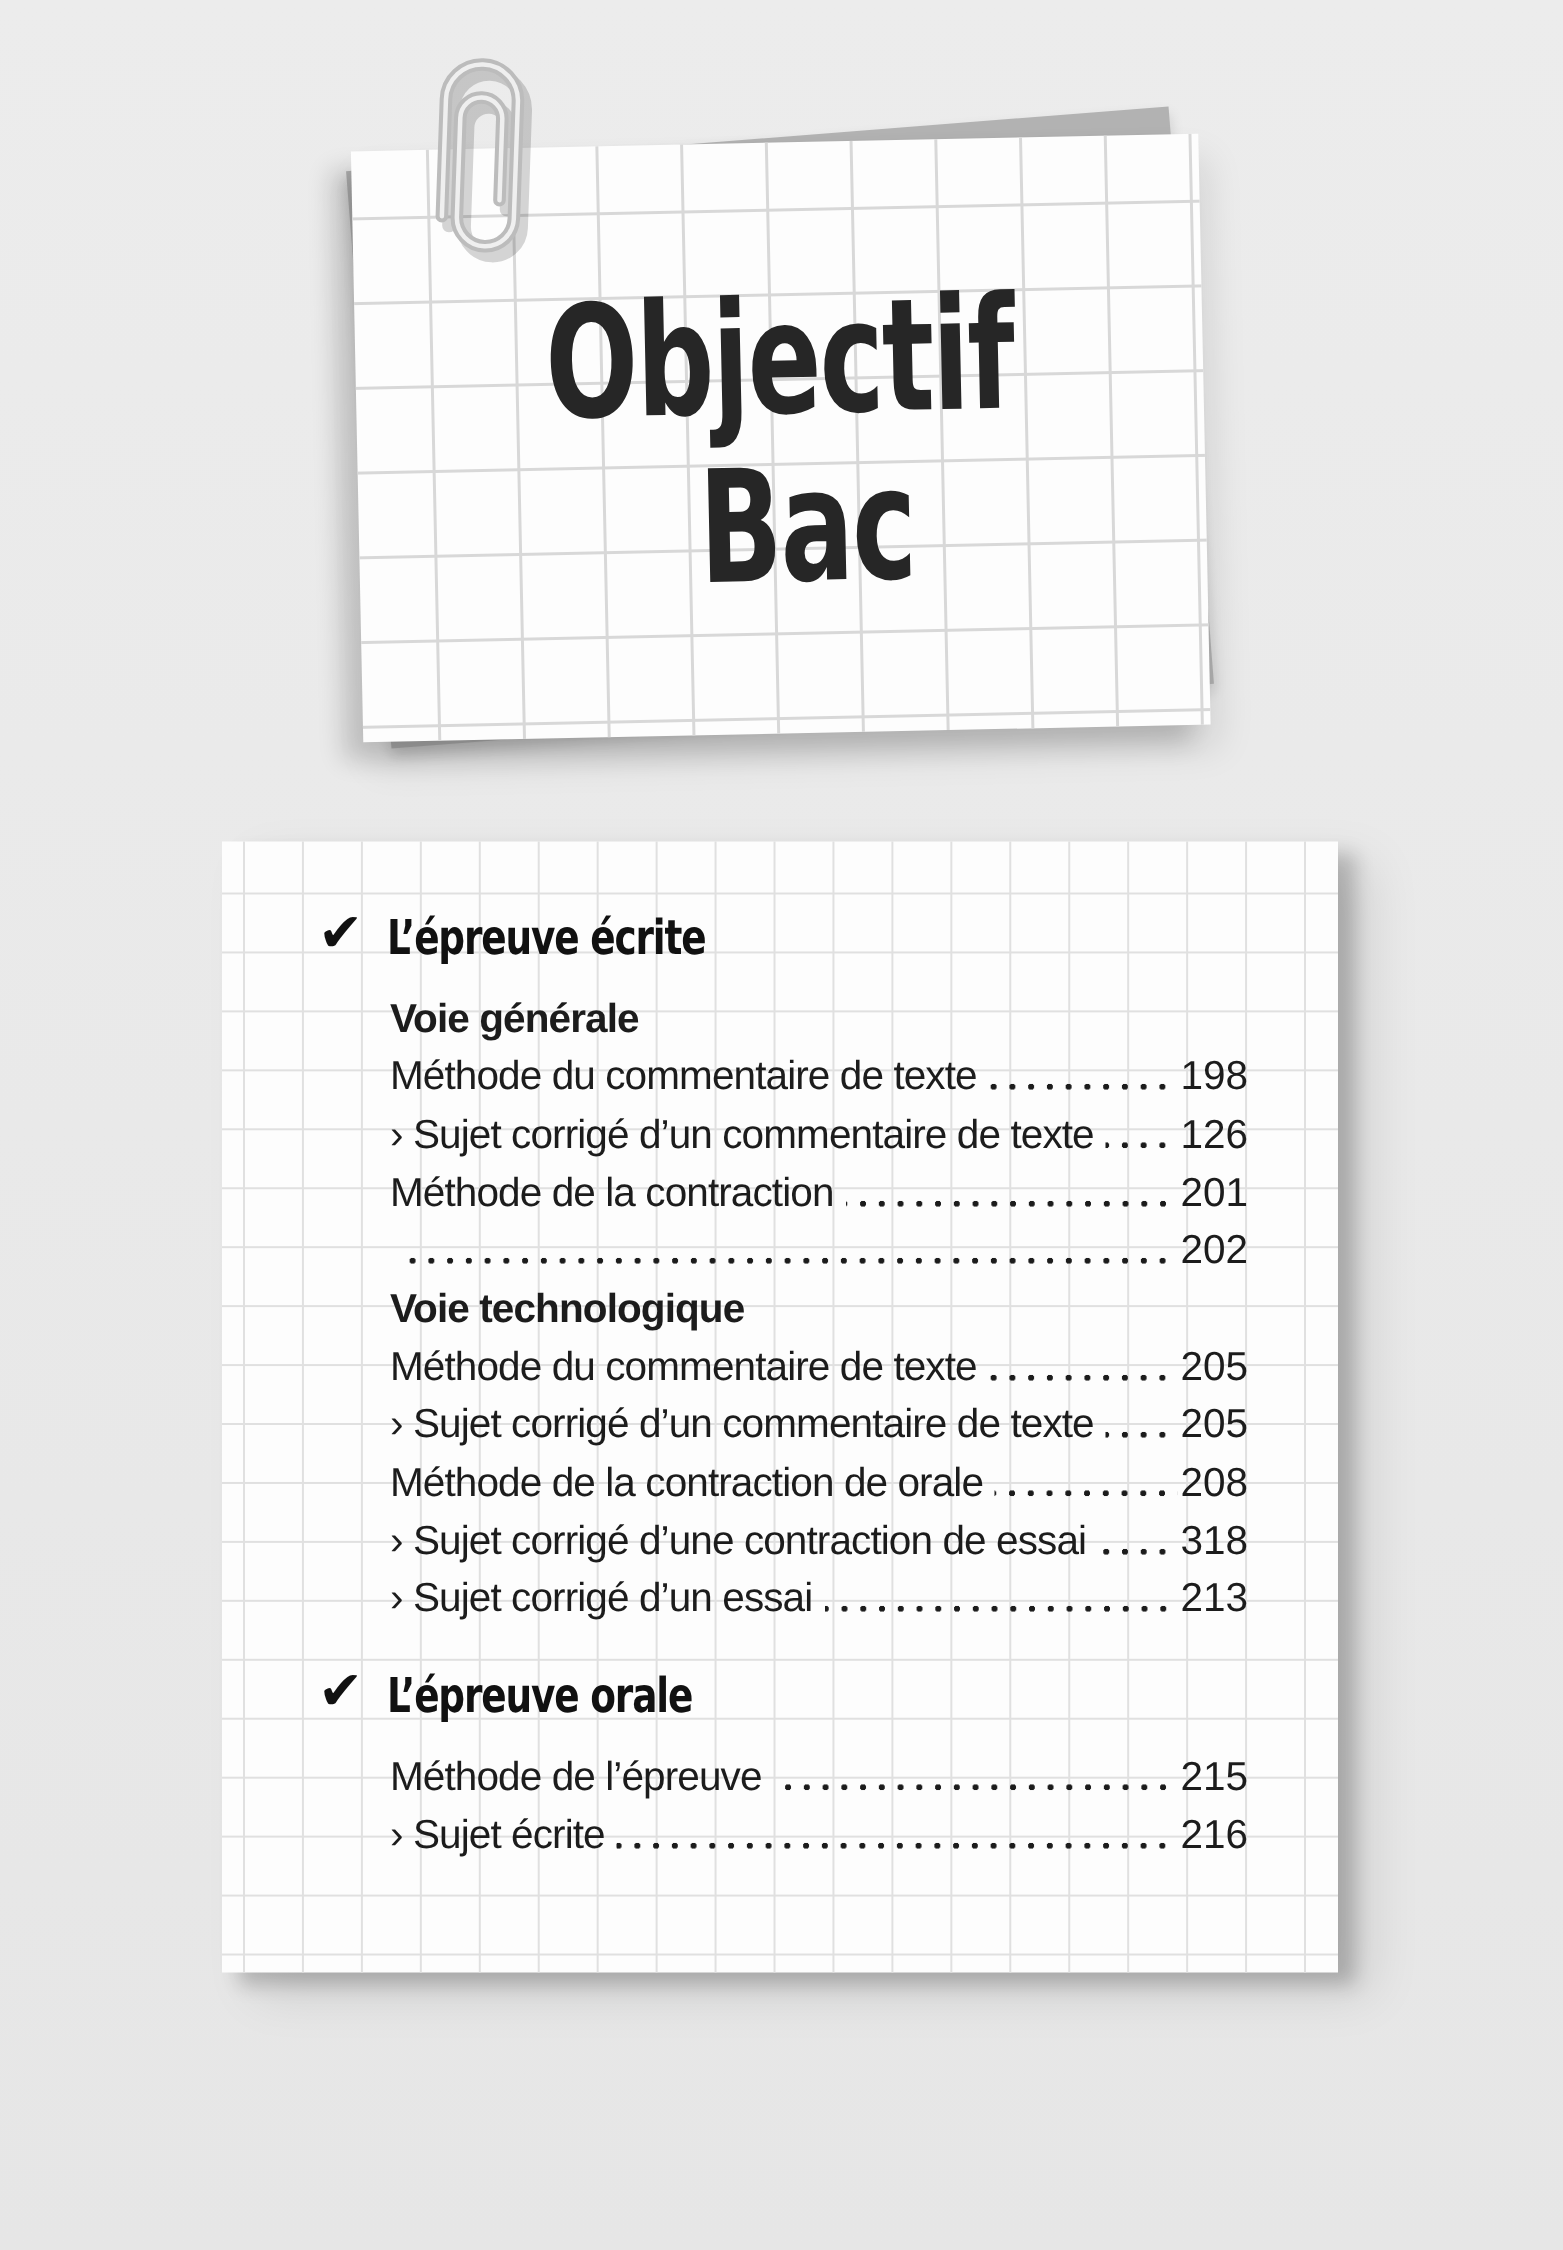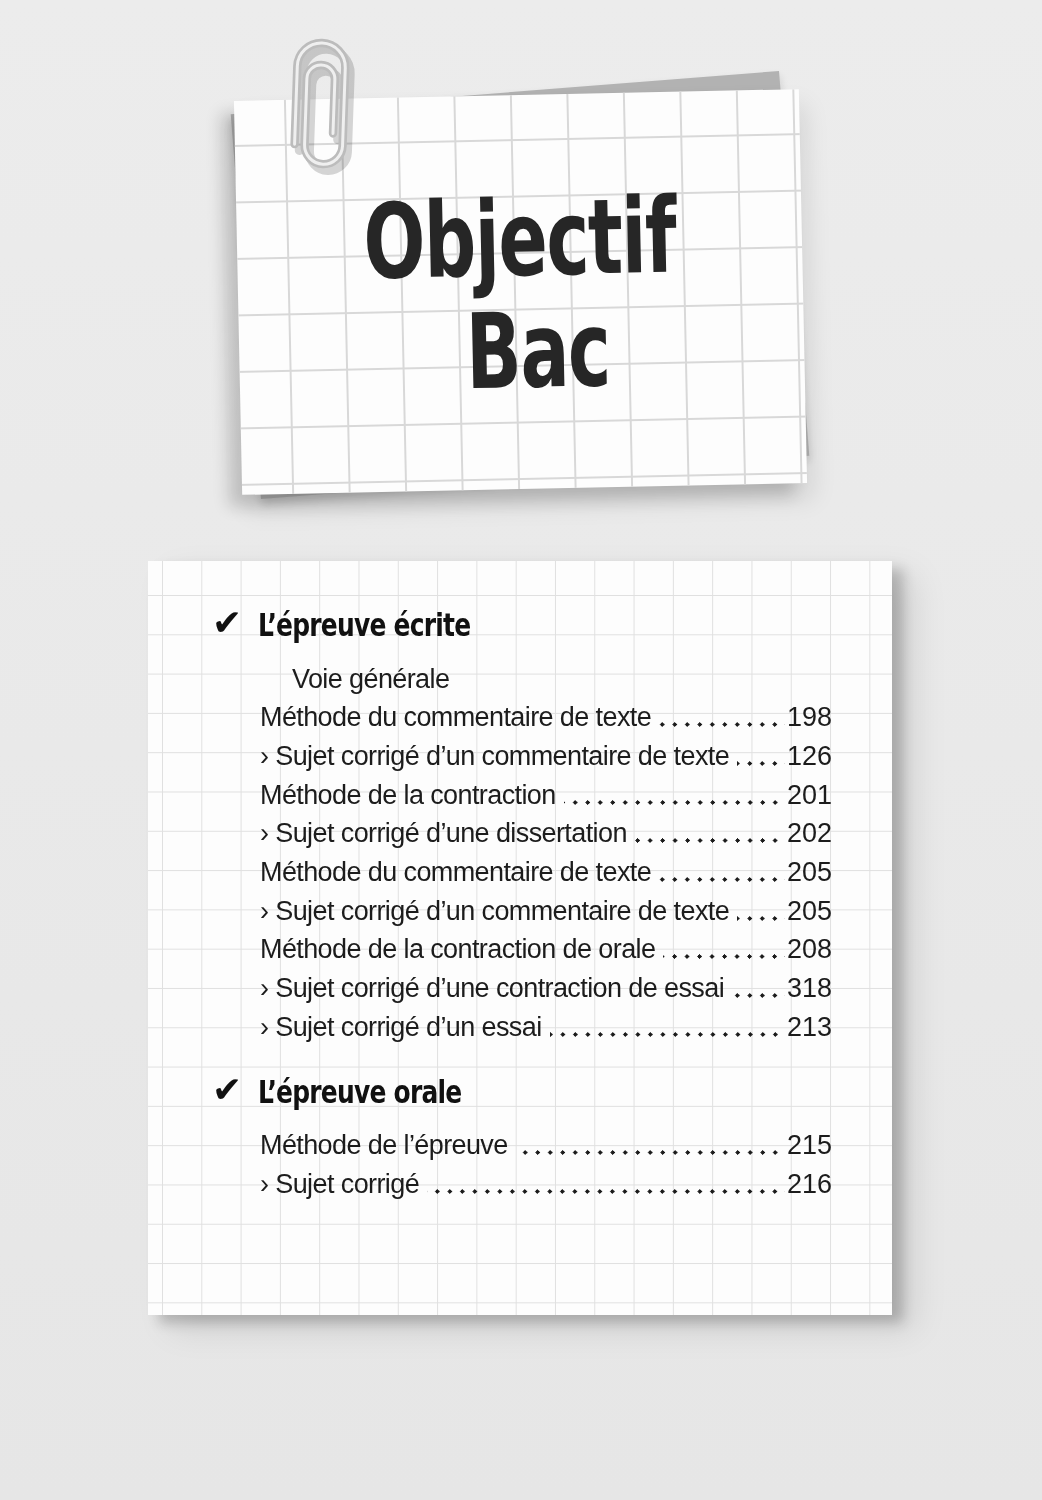--- a/index.html
+++ b/index.html
@@ -64,21 +64,21 @@
     font-size:36px;line-height:1;margin-right:16px;transform:translateY(-2px);
   }
   .section-heading .heading-text{
     display:inline-block;font-size:32px;letter-spacing:-1px;white-space:nowrap;
     transform:scaleX(.78);transform-origin:left center;
   }
   .sec2{margin-top:26px;}
   .rows{margin-left:48px;}
   .row{display:flex;align-items:flex-end;height:38.66px;}
   .row .lbl{flex:0 0 auto;white-space:nowrap;font-size:27px;letter-spacing:-.6px;line-height:1.18;}
-  .row.sub{font-weight:400;font-size:28px;letter-spacing:-.4px;line-height:1.18;margin-left:32px;}
+  .row.sub{font-weight:700;font-size:28px;letter-spacing:-.4px;line-height:1.18;}
   .row .pg{flex:0 0 auto;white-space:nowrap;font-size:27px;line-height:1.18;}
   .dots{
     flex:1 1 auto;min-width:10px;height:5px;
     align-self:flex-end;margin:0 2px 7px 8px;
     background-image:radial-gradient(circle 2.1px at 2.5px 2.5px,#1c1c1c 95%,rgba(0,0,0,0) 100%);
     background-size:12.5px 5px;background-repeat:repeat-x;
     background-position:right bottom;
   }
 </style>
 </head>
@@ -123,23 +123,25 @@
           <span class="lbl">› Sujet corrigé d’un commentaire de texte</span>
           <span class="dots"></span>
           <span class="pg">126</span>
         </div>
         <div class="row entry">
           <span class="lbl">Méthode de la contraction</span>
           <span class="dots"></span>
           <span class="pg">201</span>
         </div>
         <div class="row entry">
-          <span class="lbl">› Sujet corrigé d’une dissertation</span>
           <span class="dots"></span>
           <span class="pg">202</span>
+        </div>
+        <div class="row sub">
+          <span class="lbl">Voie technologique</span>
         </div>
         <div class="row entry">
           <span class="lbl">Méthode du commentaire de texte</span>
           <span class="dots"></span>
           <span class="pg">205</span>
         </div>
         <div class="row entry">
           <span class="lbl">› Sujet corrigé d’un commentaire de texte</span>
           <span class="dots"></span>
           <span class="pg">205</span>
@@ -167,21 +169,21 @@
         <span class="check">✔</span>
         <span class="heading-text">L’épreuve orale</span>
       </div>
       <div class="rows">
         <div class="row entry">
           <span class="lbl">Méthode de l’épreuve</span>
           <span class="dots"></span>
           <span class="pg">215</span>
         </div>
         <div class="row entry">
-          <span class="lbl">› Sujet corrigé</span>
+          <span class="lbl">› Sujet écrite</span>
           <span class="dots"></span>
           <span class="pg">216</span>
         </div>
       </div>
     </div>
 
   </div>
 </div>
 
 </body></html>

